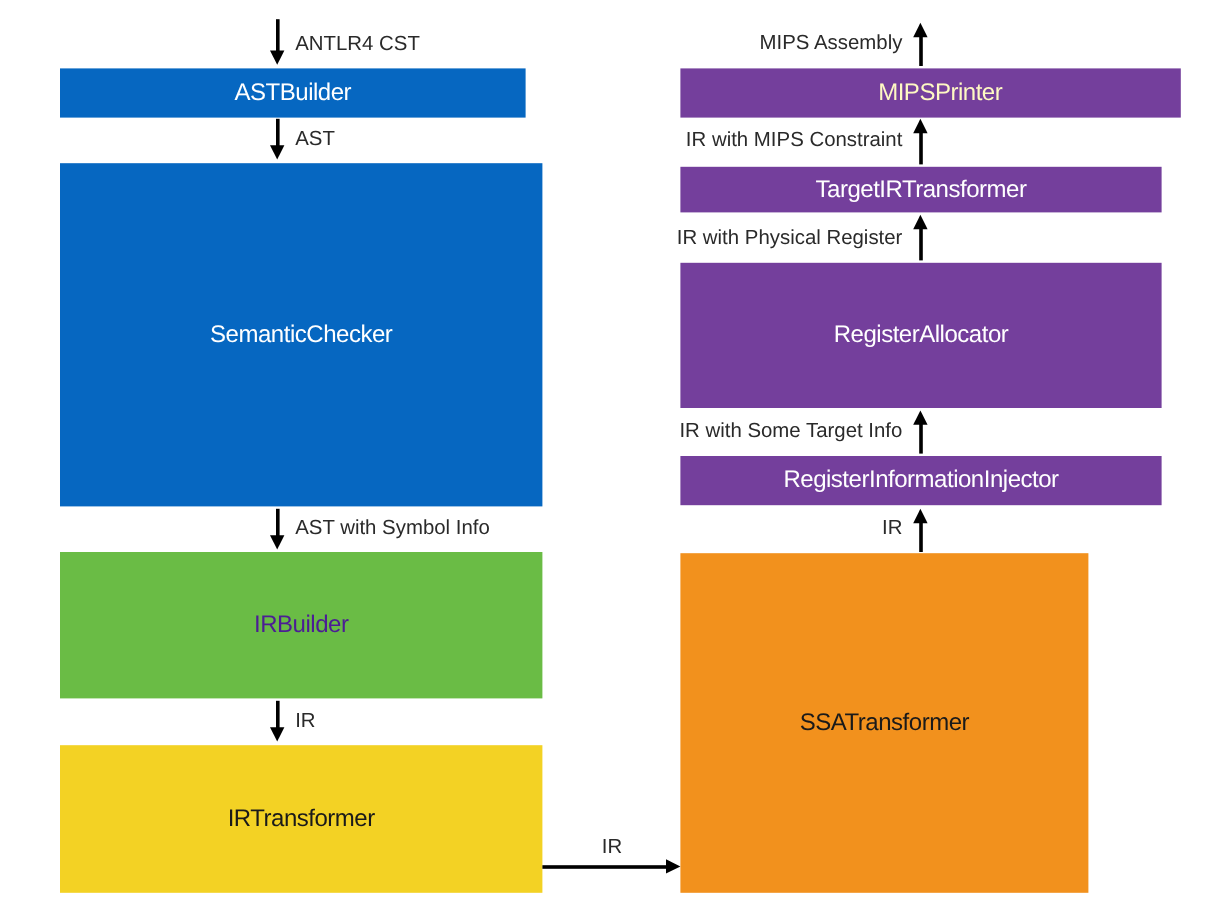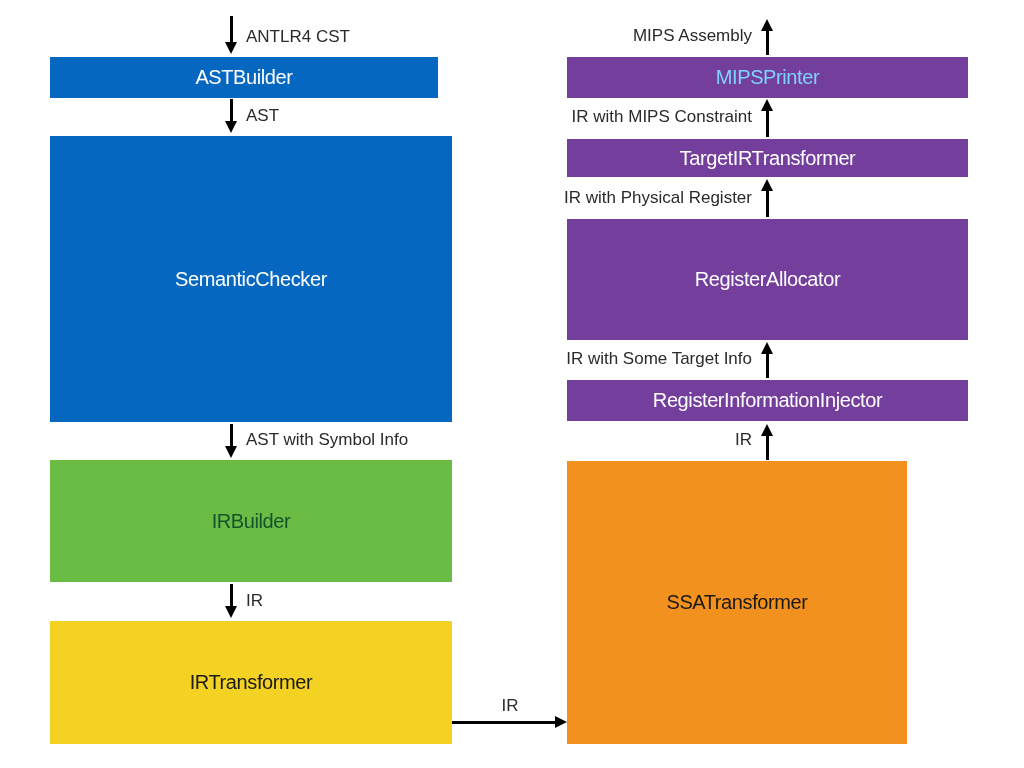--- a/index.html
+++ b/index.html
@@ -84,28 +84,28 @@
   .l9  { top: 106px; }
   .l10 { top: 25px; }
 </style>
 </head>
 <body>
 
 <div class="canvas">
 
   <div class="node n-astbuilder" style="background-color: rgb(6, 103, 193); color: rgb(255, 255, 255);">ASTBuilder</div>
   <div class="node n-semanticchecker" style="background-color: rgb(6, 103, 193); color: rgb(255, 255, 255);">SemanticChecker</div>
-  <div class="node n-irbuilder" style="background-color: rgb(106, 188, 69); color: #14532d;">IRBuilder</div>
+  <div class="node n-irbuilder" style="background-color: rgb(106, 188, 69); color: #4c1d95;">IRBuilder</div>
   <div class="node n-irtransformer" style="background-color: rgb(243, 210, 36); color: rgb(26, 26, 26);">IRTransformer</div>
 
   <div class="node n-ssatransformer" style="background-color: rgb(242, 145, 29); color: rgb(26, 26, 26);">SSATransformer</div>
   <div class="node n-reginfoinjector" style="background-color: rgb(116, 63, 156); color: #ffffff;">RegisterInformationInjector</div>
   <div class="node n-regallocator" style="background-color: rgb(116, 63, 156); color: rgb(255, 255, 255);">RegisterAllocator</div>
   <div class="node n-targetirtransform" style="background-color: rgb(116, 63, 156); color: rgb(255, 255, 255);">TargetIRTransformer</div>
-  <div class="node n-mipsprinter" style="background-color: rgb(116, 63, 156); color: #7dd3fc;">MIPSPrinter</div>
+  <div class="node n-mipsprinter" style="background-color: rgb(116, 63, 156); color: #fef9c3; padding-left: 16px;">MIPSPrinter</div>
 
   <div class="arrow arrow-down a1"></div>
   <div class="arrow arrow-down a2"></div>
   <div class="arrow arrow-down a3"></div>
   <div class="arrow arrow-down a4"></div>
   <div class="arrow arrow-right a5"></div>
   <div class="arrow arrow-up a6"></div>
   <div class="arrow arrow-up a7"></div>
   <div class="arrow arrow-up a8"></div>
   <div class="arrow arrow-up a9"></div>

